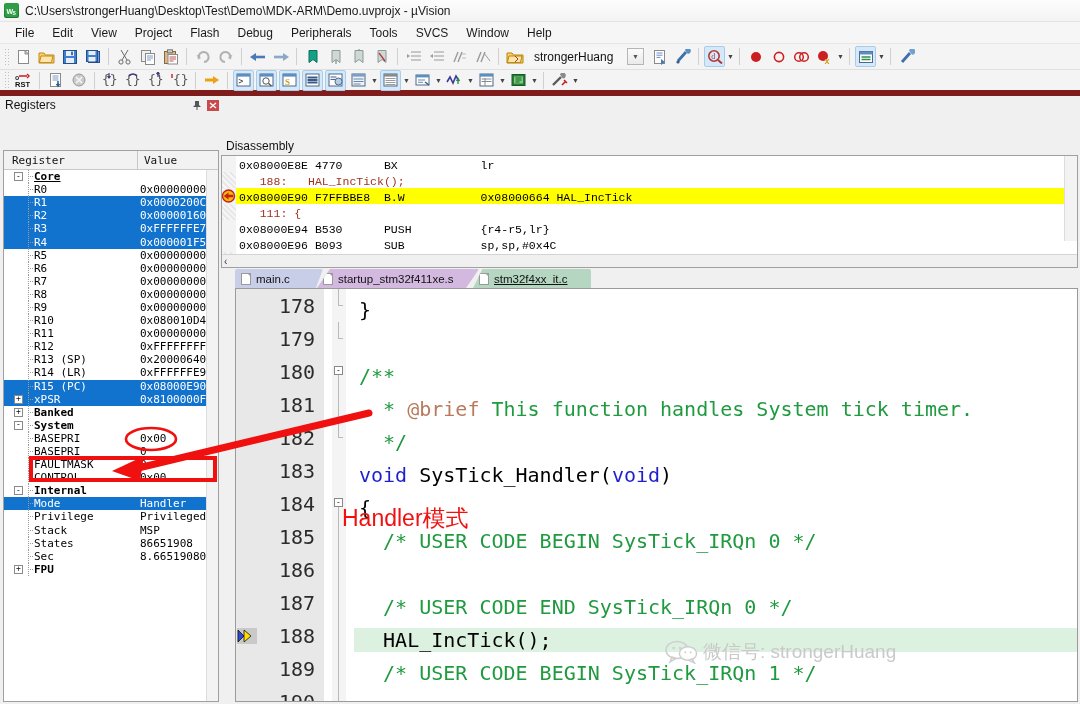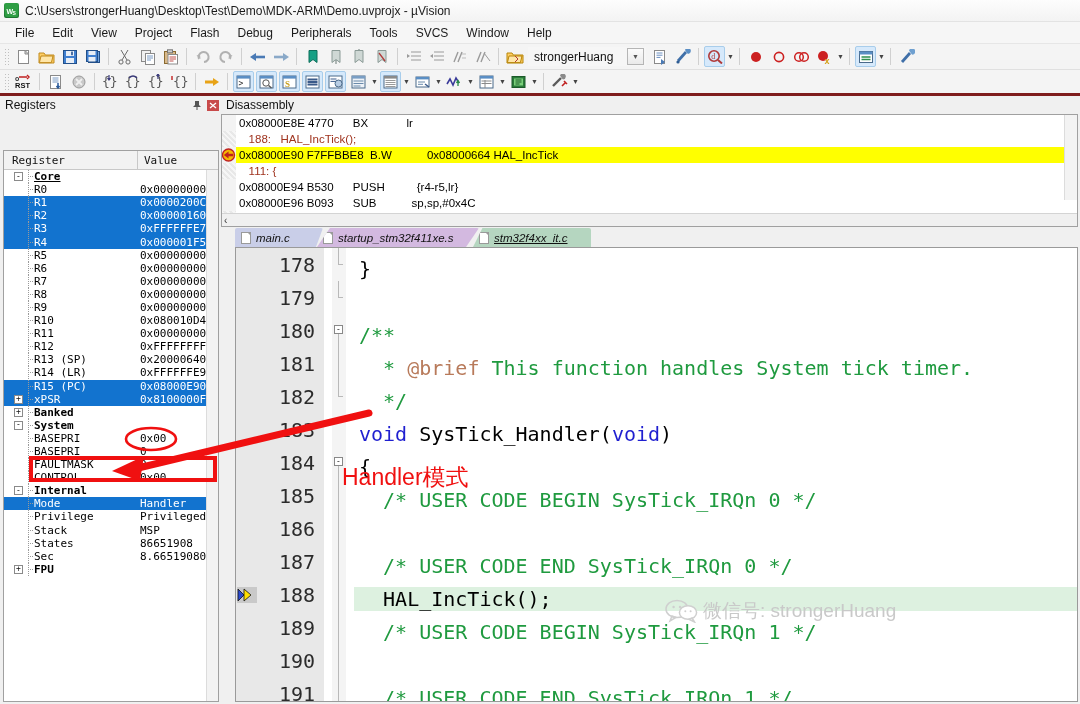--- a/index.html
+++ b/index.html
@@ -38,21 +38,21 @@
   .menu-item {
     padding:3px 9px; font-size:12px; color:#1a1a1a; cursor:default; white-space:nowrap;
   }
 
   
   .toolbar {
     height:26px; display:flex; align-items:center;
     background:#f4f4f4; border-bottom:1px solid #e0e0e0;
     padding-left:4px;
   }
-  .toolbar.row2 { border-bottom:3px solid #7f1d1d; }
+  .toolbar.row2 { border-bottom:6px solid #7f1d1d; }
   .grip { width:5px; height:18px; margin-right:3px;
     background-image:radial-gradient(#c0c0c0 35%, transparent 36%);
     background-size:3px 3px; }
   .tb-sep { width:1px; height:17px; background:#d0d0d0; margin:0 4px; }
   .tb-btn {
     width:21px; height:21px; display:flex; align-items:center; justify-content:center;
     margin:0 1px; border-radius:2px; position:relative; cursor:default;
   }
   .tb-btn.sel { background:#d6e9fb; border:1px solid #a8cdeb; }
   .tb-caret { width:9px; height:21px; display:flex; align-items:center; justify-content:center;
@@ -109,41 +109,41 @@
      display:flex; align-items:center; justify-content:center; font-size:8px;
      line-height:1; color:#111; flex:none; margin-right:1px; cursor:default;
      font-family:"DejaVu Sans Mono", monospace; }
   .reg-vscroll { position:absolute; right:0; top:0; bottom:0; width:12px; background:#f3f3f3;
      border-left:1px solid #dcdcdc; }
 
   
   .right-pane { flex:1; display:flex; flex-direction:column; min-width:0; background:#f0f0f0; }
 
   
-  .dis-wrap { height:131px; display:flex; flex-direction:column; }
+  .dis-wrap { height:131px; display:flex; flex-direction:column;margin-top:41px; }
   .dis-body { flex:1; margin:0 2px 0 0; background:#fff; border:1px solid #a0a0a0;
      display:flex; flex-direction:column; overflow:hidden; position:relative; }
   .dis-scrollarea { flex:1; position:relative; overflow:hidden; }
-  .dline { display:flex; height:16px; align-items:center;
-     font-family:Liberation Sans, sans-serif; font-size:11.5px; color:#000; white-space:pre; }
+  .dline { display:flex; height:16px; align-items:flex-end;
+     font-family:Liberation Mono, monospace; font-size:11.5px; color:#000; white-space:pre; }
   .dline.hl { background:#ffff00; }
   .dline .gut { width:14px; height:16px; flex:none; position:relative;
      background:#f3f3f3; }
   .dline.srcline .gut { background:repeating-linear-gradient(45deg,#e8e8e8 0 2px,#f6f6f6 2px 4px); }
   .dline .dtext { padding-left:3px; }
   .dline .src { color:#a0341f; }
   .pc-arrow { position:absolute; left:-1px; top:1px; width:16px; height:14px; }
   .dis-hscroll { height:13px; background:#f0f0f0; border-top:1px solid #d4d4d4;
      display:flex; align-items:center; padding-left:2px; font-size:10px; color:#333; }
   .dis-vscroll { position:absolute; right:0; top:0; bottom:13px; width:13px; background:#f3f3f3;
      border-left:1px solid #dcdcdc; }
 
   
   .tabstrip { height:20px; display:flex; align-items:flex-end; padding-left:14px;
-     background:#f0f0f0;font-style:italic; }
+     background:#f0f0f0; }
   .tab {
      height:19px; display:flex; align-items:center; gap:5px; padding:0 9px 0 6px;
      font-size:11.5px; color:#111; position:relative; cursor:default;
      border-top-left-radius:2px; border-top-right-radius:2px;
      margin-right:-6px;
   }
   .tab .page-ico { width:10px; height:12px; background:#fff; border:1px solid #9a9a9a;
      position:relative; flex:none; }
   .tab .page-ico::after { content:""; position:absolute; right:-1px; top:-1px;
      border-width:0 4px 4px 0; border-style:solid; border-color:transparent #9a9a9a transparent transparent; }

